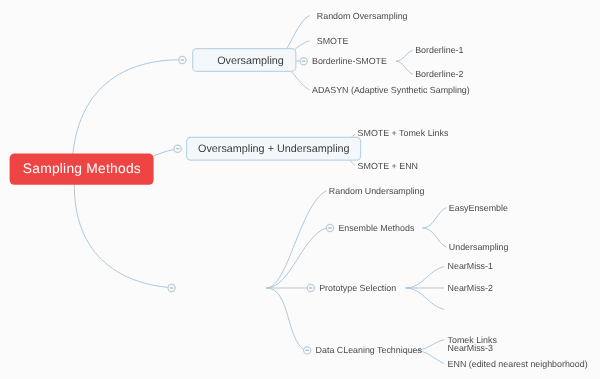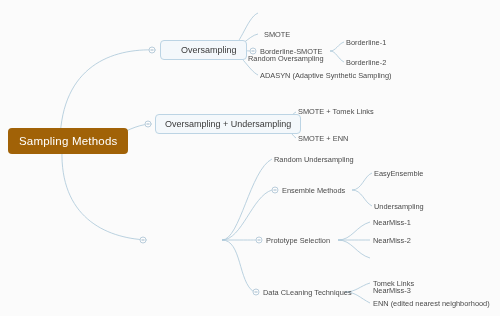--- a/index.html
+++ b/index.html
@@ -23,21 +23,21 @@
     height: 316px;
     pointer-events: none;
   }
   .node {
     position: absolute;
     white-space: nowrap;
     transform: translateY(-50%);
   }
   
   .root-node {
-    background: #a16207;
+    background: #ef4444;
     color: #ffffff;
     font-size: 11.5px;
     padding: 7px 11px;
     border-radius: 4px;
     letter-spacing: 0.2px;
   }
   
   .box-node {
     background: #f4f8fb;
     border: 1px solid #bcd4e4;
@@ -113,21 +113,21 @@
       <path d="M 345 292 C 356 292 360 286 370 283"></path>
       <path d="M 345 292 C 356 292 360 298 370 303"></path>
     </g>
   </svg>
 
   <div class="node root-node" style="left:8px; top:141px;">Sampling Methods</div>
 
   <div class="toggle" style="left:152px; top:50px;"></div>
   <div class="node box-node" style="left:160px; top:50px;padding-left:20px;">Oversampling</div>
 
-  <div class="node text-node" style="left:248px; top:13px;margin-top:45px;">Random Oversampling</div>
+  <div class="node text-node" style="left:264px; top:13px;">Random Oversampling</div>
   <div class="node text-node" style="left:264px; top:34px;text-align:right;">SMOTE</div>
 
   <div class="toggle" style="left:253px; top:51px;"></div>
   <div class="node text-node" style="left:260px; top:51px;">Borderline-SMOTE</div>
   <div class="node text-node" style="left:346px; top:42px;">Borderline-1</div>
   <div class="node text-node" style="left:346px; top:62px;">Borderline-2</div>
 
   <div class="node text-node" style="left:260px; top:75px;text-align:right;">ADASYN (Adaptive Synthetic Sampling)</div>
 
   <div class="toggle" style="left:148px; top:124px;"></div>

